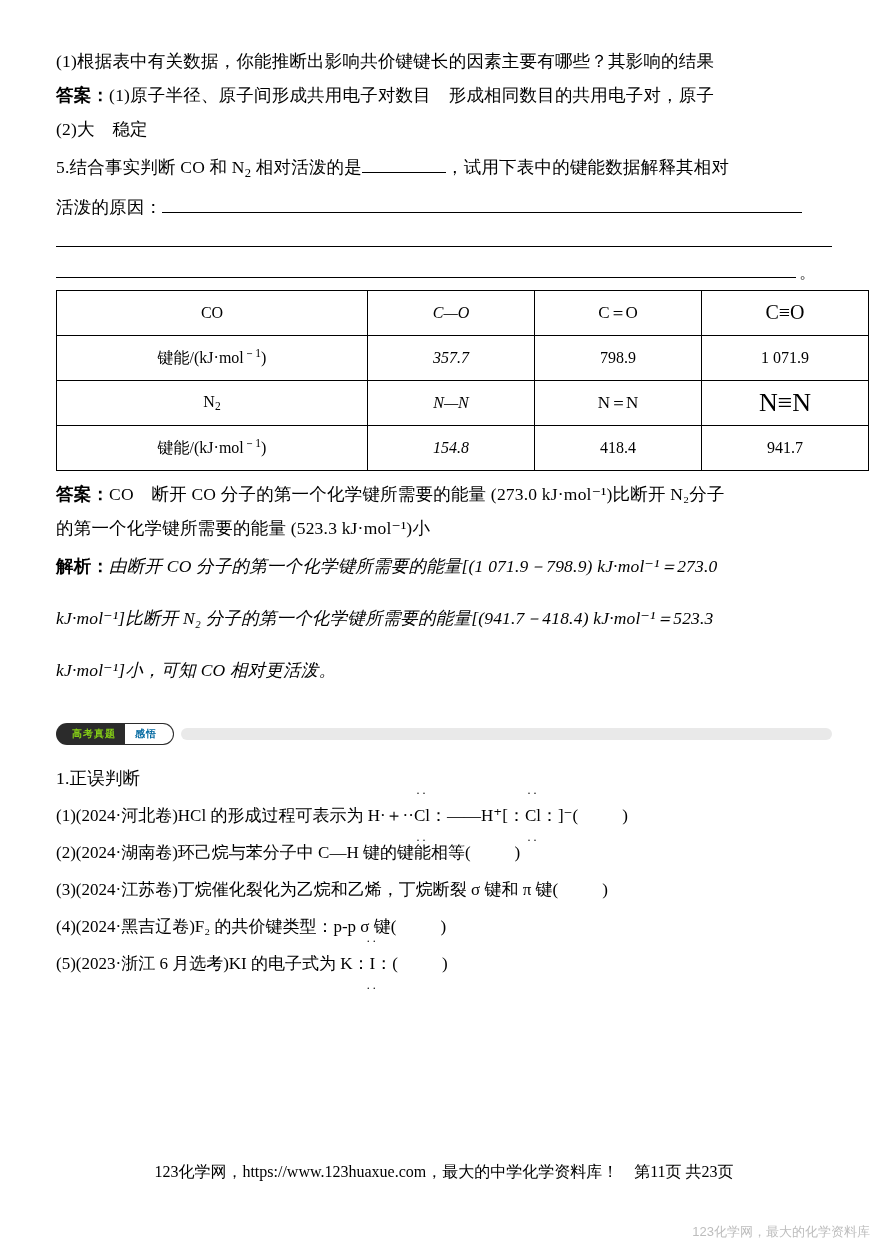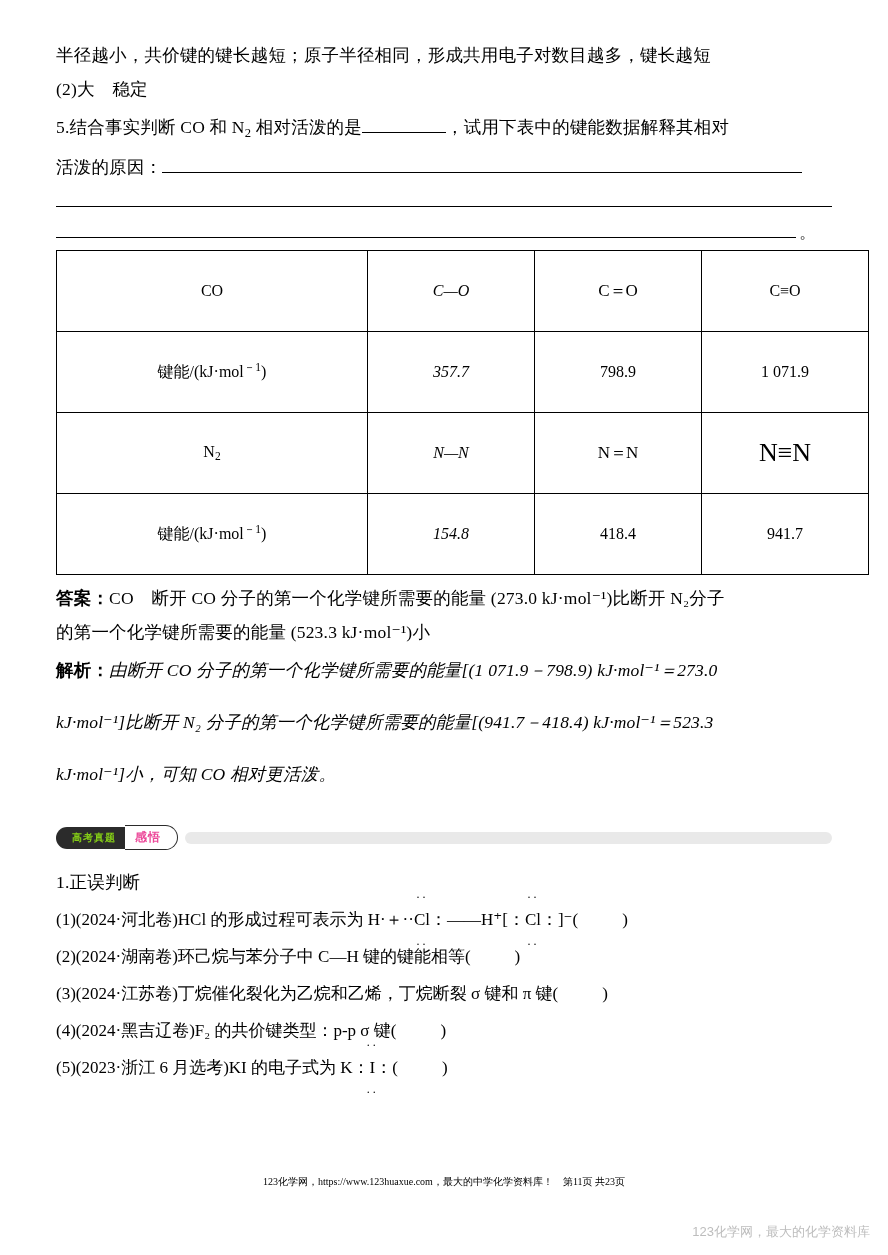--- a/index.html
+++ b/index.html
@@ -55,27 +55,27 @@
     border-collapse: collapse;
     width: 776px;
     margin-top: 12px;
     table-layout: fixed;
   }
   table.bond td {
     border: 1px solid #000;
     text-align: center;
     font-size: 16px;
     height: 44px;
-    padding: 18px 4px;
+    padding: 0 4px;
   }
   table.bond td.c0 { width: 302px; }
   table.bond td.c1 { width: 158px; font-style: italic; }
   table.bond td.c2 { width: 158px; }
   table.bond td.c3 { width: 158px; }
-  .bigbond { font-size: 16px; letter-spacing: 0px; margin-top: 38px; }
+  .bigbond { font-size: 20px; letter-spacing: 0px; margin-top: 38px; }
 
   
   .sg { display: inline-block; }
 
   
   .sec {
     margin-top: 34px;
     display: flex;
     align-items: center;
     height: 26px;
@@ -85,22 +85,22 @@
     color: #84cc16;
     font-size: 10px;
     font-weight: bold;
     border-radius: 13px 0 0 13px;
     padding: 4px 10px 4px 16px;
     font-family: "Liberation Sans", sans-serif;
     letter-spacing: 1px;
   }
   .sec .pill2 {
     background: #ffffff;
-    color: #ec4899;
-    font-size: 12px;
+    color: #0369a1;
+    font-size: 10px;
     font-weight: bold;
     border: 1px solid #2b2b2b;
     border-left: none;
     border-radius: 0 13px 13px 0;
     padding: 3px 16px 3px 10px;
     font-family: "Liberation Sans", sans-serif;
     letter-spacing: 1px;
     position: relative;
     left: -1px;
   }
@@ -140,44 +140,47 @@
     transform: translateX(-50%);
     font-size: 12px;
     letter-spacing: 2px;
     line-height: 6px;
   }
 
   
   .footer {
     position: absolute;
     left: 0;
-    bottom: 66px;
+    bottom: 72px;
     width: 888px;
     text-align: center;
-    font-size: 10px;
+    font-size: 16px;
     font-family: "Liberation Serif", serif;
   }
   .watermark {
     position: absolute;
     right: 18px;
     bottom: 14px;
     font-size: 13px;
     color: #bdbdbd;
     font-family: "Liberation Sans", sans-serif;
   }
 </style>
 </head>
 <body>
 
 <div class="page">
 
-
-
-  <div class="line">
-    <span>半径越小，共价键的键长越短；原子半径相同，形成共用电子对数目越多，键长越短</span>
+  <div class="line q-line">
+    <span>(1)根据表中有关数据，你能推断出影响共价键键长的因素主要有哪些？其影响的结果</span>
+  </div>
+
+
+  <div class="line">
+    <span class="ans-label">答案：</span><span>(1)原子半径、原子间形成共用电子对数目　形成相同数目的共用电子对，原子</span>
   </div>
   <div class="line">
     <span>(2)大　稳定</span>
   </div>
 
   <div class="line" style="margin-top:4px;">
     <span>5.结合事实判断 CO 和 N</span><sub>2</sub><span> 相对活泼的是</span><span class="fill fill-w3"></span><span>，试用下表中的键能数据解释其相对</span>
   </div>
   <div class="line">
     <span>活泼的原因：</span><span class="fill" style="width:640px;"></span>

